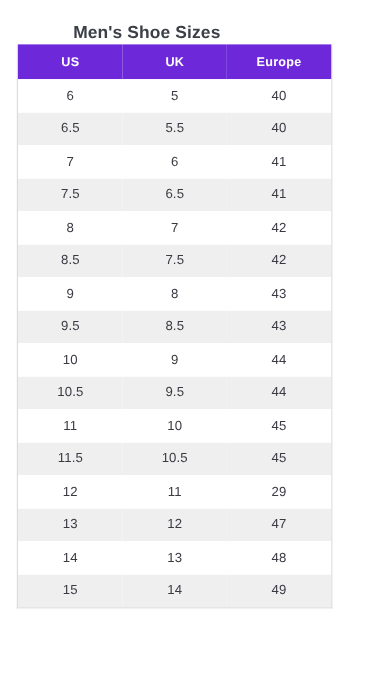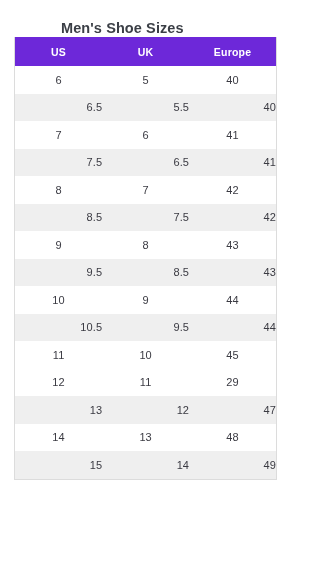--- a/index.html
+++ b/index.html
@@ -73,21 +73,20 @@
     vertical-align: middle;
     border: none;
     letter-spacing: 0.1px;
   }
 
   table.size-table tbody tr.row-even td {
     background: #ffffff;
   }
   table.size-table tbody tr.row-odd td {
     background: #efefef;
-    text-align: right;
   }
 
   col.col-us     { width: 33.4%; }
   col.col-uk     { width: 33.3%; }
   col.col-europe { width: 33.3%; }
 </style>
 </head>
 <body>
 
 <div id="page">
@@ -157,20 +156,25 @@
           <tr class="row-odd">
             <td>10.5</td>
             <td>9.5</td>
             <td>44</td>
           </tr>
           <tr class="row-even">
             <td>11</td>
             <td>10</td>
             <td>45</td>
           </tr>
+          <tr class="row-odd">
+            <td>11.5</td>
+            <td>10.5</td>
+            <td>45</td>
+          </tr>
           <tr class="row-even">
             <td>12</td>
             <td>11</td>
             <td>29</td>
           </tr>
           <tr class="row-odd">
             <td>13</td>
             <td>12</td>
             <td>47</td>
           </tr>

